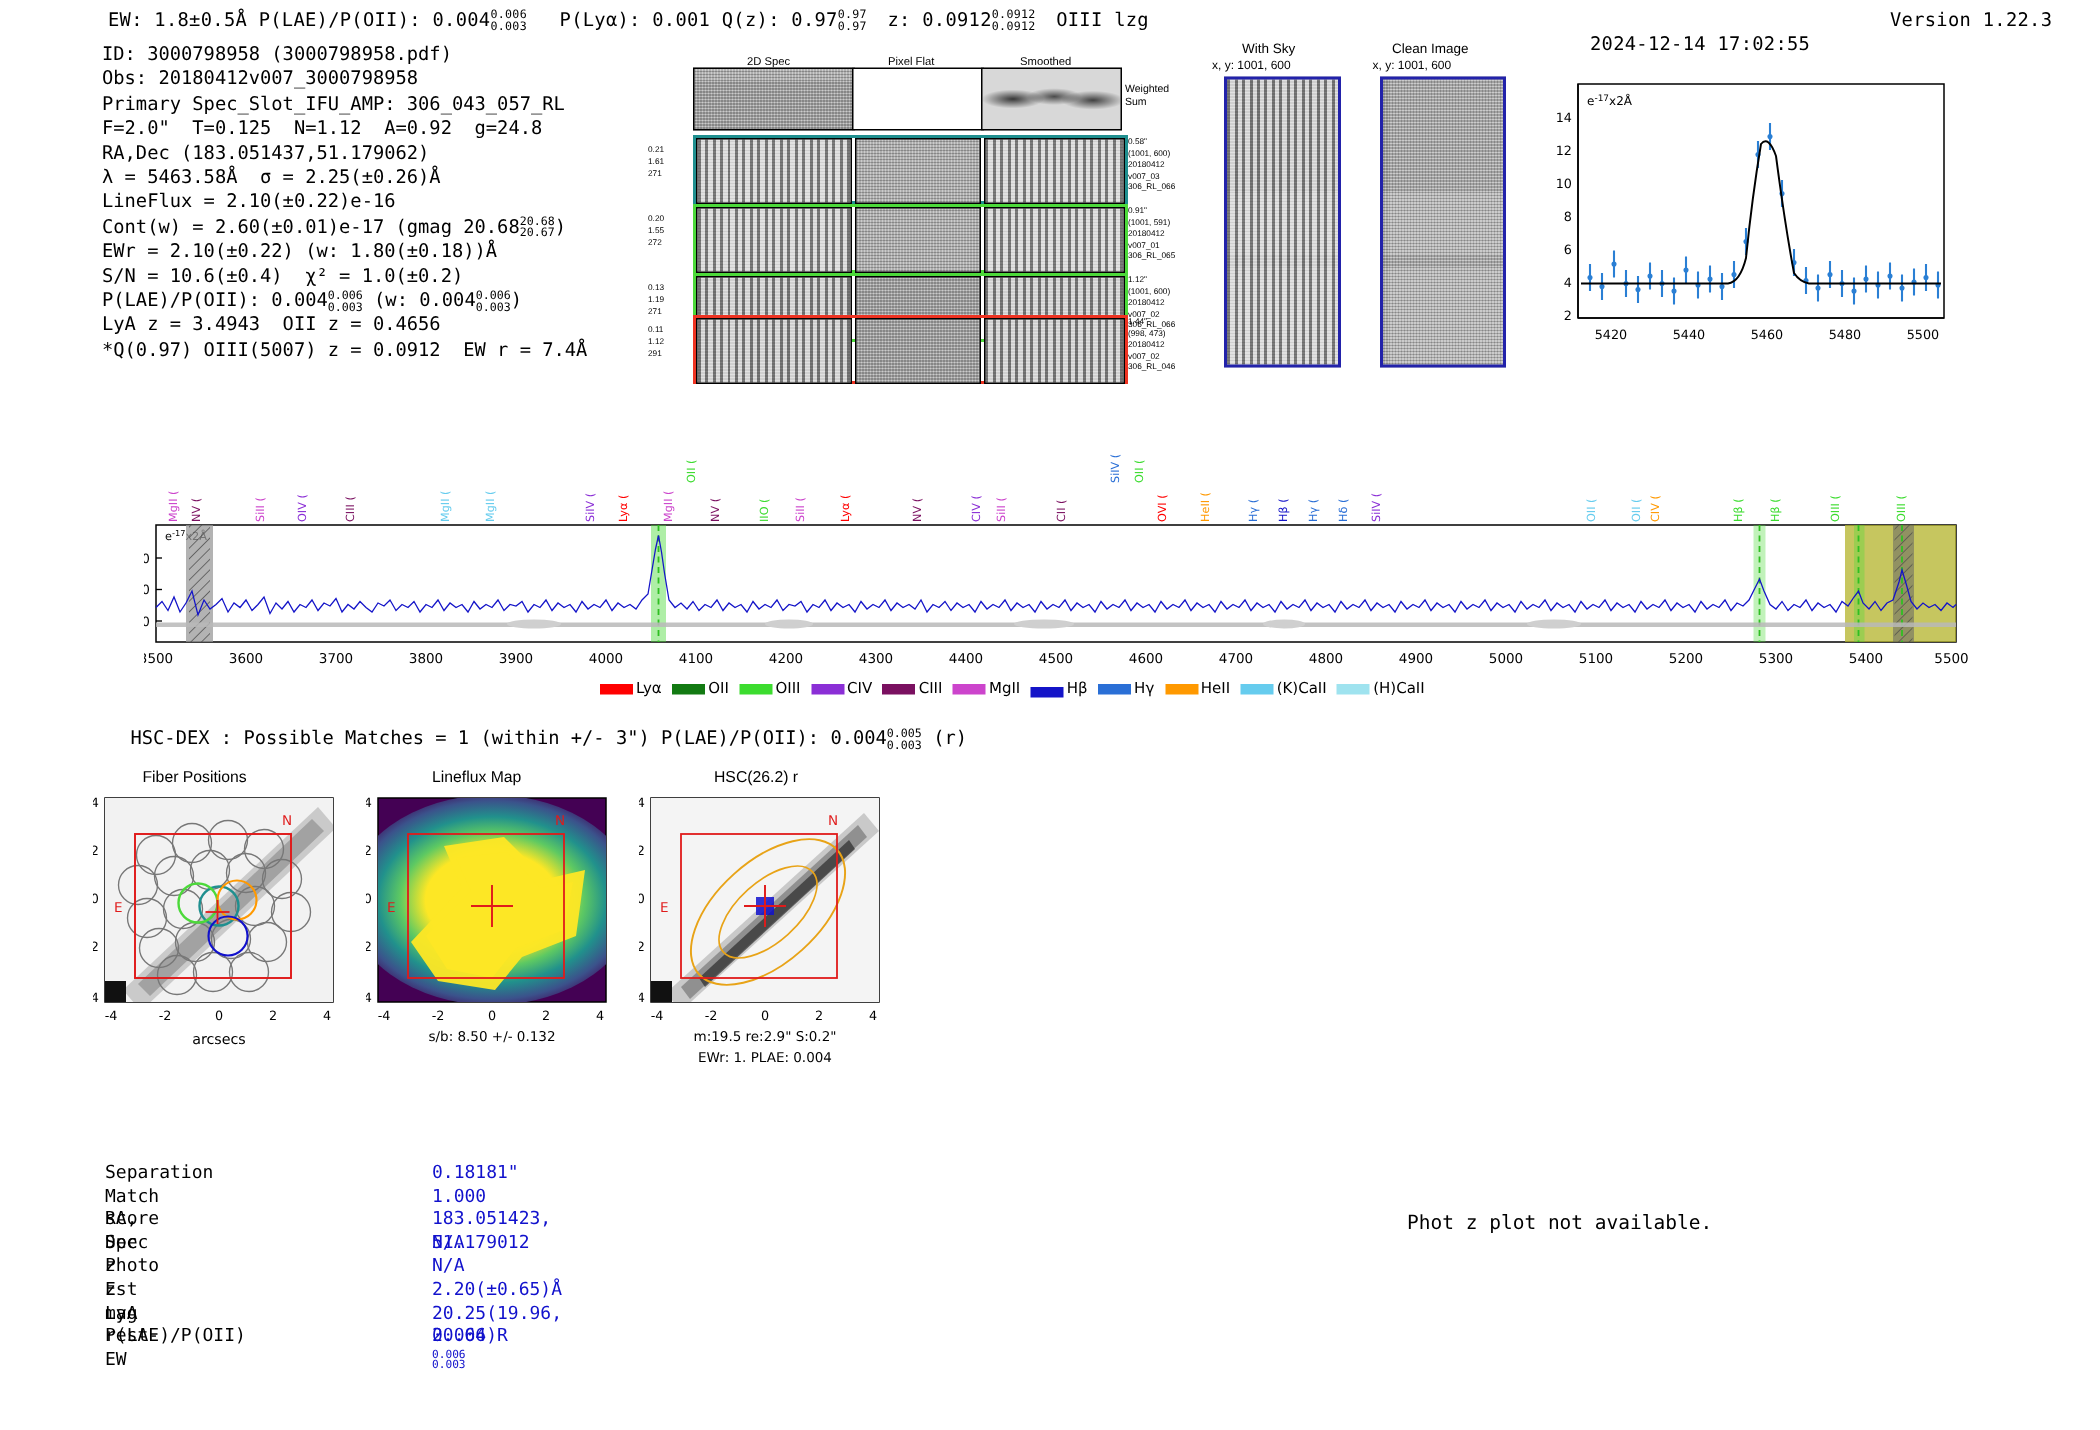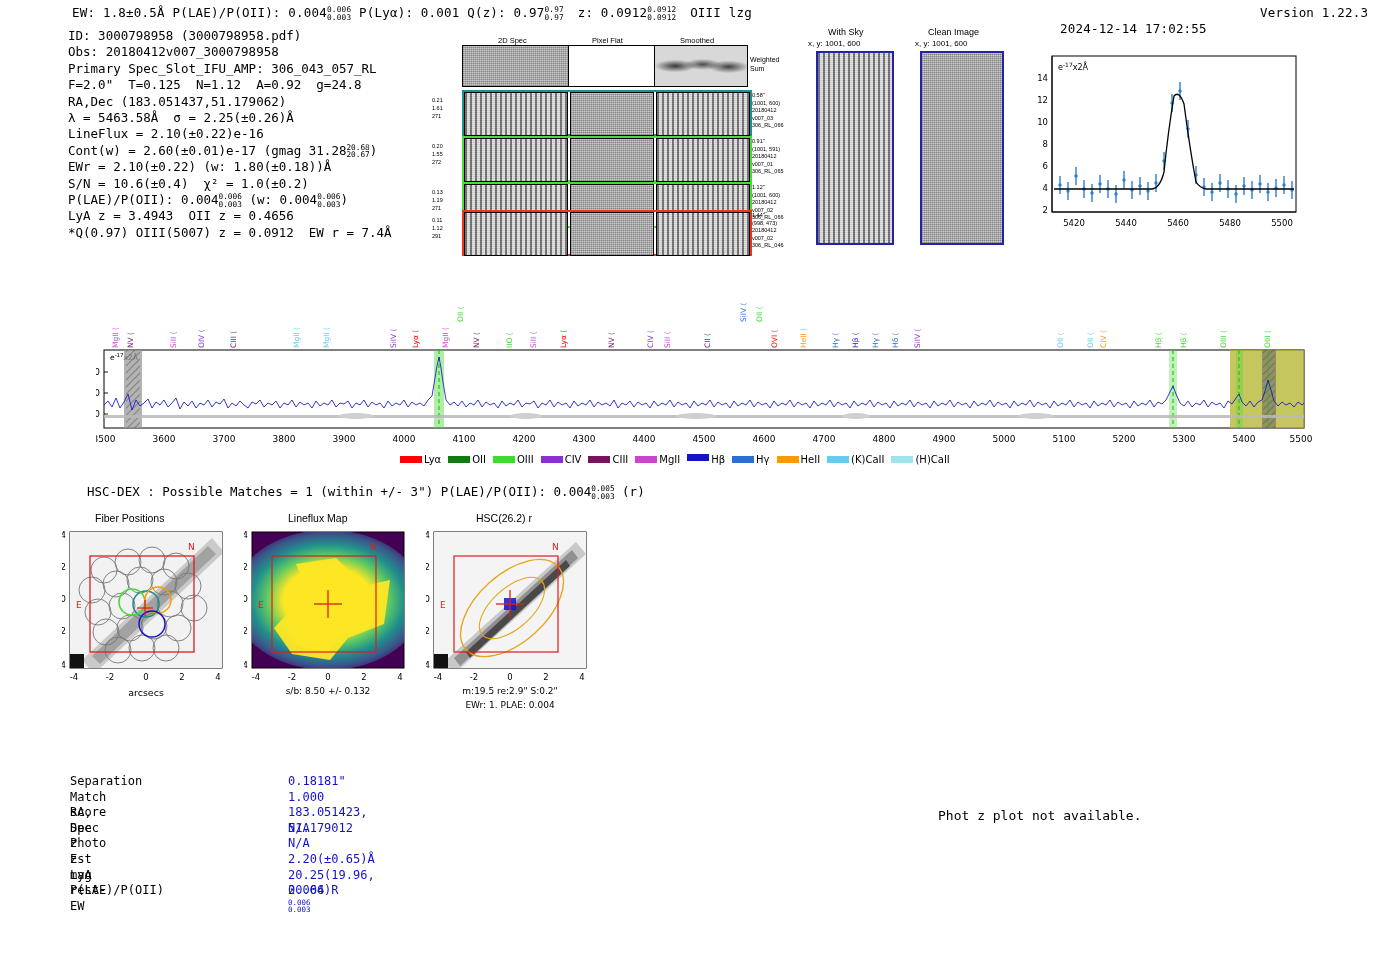--- a/index.html
+++ b/index.html
@@ -27,36 +27,36 @@
       radial-gradient(ellipse 30px 9px at 80% 52%, rgba(0,0,0,.7), rgba(0,0,0,0) 70%),
       #d8d8d8;}
   .bluetxt{color:#1111cc;}
   svg{display:block;}
 </style>
 </head>
 <body>
 
 <div class="abs hdr mono" style="left:72px;top:5px;">
   <span>EW: 1.8±0.5Å  P(LAE)/P(OII): 0.004</span><span class="supsub"><span>0.006</span><br><span>0.003</span></span>
-  <span style="margin-left:0;">P(Lyα): 0.001  Q(z): 0.97</span><span class="supsub"><span>0.97</span><br><span>0.97</span></span>
+  <span style="margin-left:14px;">P(Lyα): 0.001  Q(z): 0.97</span><span class="supsub"><span>0.97</span><br><span>0.97</span></span>
   <span style="margin-left:6px;">z: 0.0912</span><span class="supsub"><span>0.0912</span><br><span>0.0912</span></span>
   <span style="margin-left:6px;">OIII  lzg</span>
 </div>
 <div class="abs hdr mono" style="left:1060px;top:5px;margin-top:16px;">2024-12-14 17:02:55</div>
 <div class="abs hdr mono" style="left:1260px;top:5px;">Version 1.22.3</div>
 
 <div class="abs mono" style="left:68px;top:28px;">
   <div class="infoline">ID: 3000798958 (3000798958.pdf)</div>
   <div class="infoline">Obs: 20180412v007_3000798958</div>
   <div class="infoline">Primary Spec_Slot_IFU_AMP: 306_043_057_RL</div>
   <div class="infoline">F=2.0"  T=0.125  N=1.12  A=0.92  g=24.8</div>
   <div class="infoline">RA,Dec (183.051437,51.179062)</div>
   <div class="infoline">λ = 5463.58Å  σ = 2.25(±0.26)Å</div>
   <div class="infoline">LineFlux = 2.10(±0.22)e-16</div>
-  <div class="infoline"><span>Cont(w) = 2.60(±0.01)e-17 (gmag 31.28</span><span class="supsub"><span>20.68</span><br><span>20.67</span></span><span>)</span></div>
+  <div class="infoline"><span>Cont(w) = 2.60(±0.01)e-17 (gmag 20.68</span><span class="supsub"><span>20.68</span><br><span>20.67</span></span><span>)</span></div>
   <div class="infoline">EWr = 2.10(±0.22) (w: 1.80(±0.18))Å</div>
   <div class="infoline">S/N = 10.6(±0.4)  χ² = 1.0(±0.2)</div>
   <div class="infoline"><span>P(LAE)/P(OII): 0.004</span><span class="supsub"><span>0.006</span><br><span>0.003</span></span> <span>(w: 0.004</span><span class="supsub"><span>0.006</span><br><span>0.003</span></span><span>)</span></div>
   <div class="infoline">LyA z = 3.4943  OII z = 0.4656</div>
   <div class="infoline">*Q(0.97) OIII(5007) z = 0.0912  EW r = 7.4Å</div>
 </div>
 
 <div class="abs sans" style="left:498px;top:36px;font-size:7.5px;">2D Spec</div>
 <div class="abs sans" style="left:592px;top:36px;font-size:7.5px;">Pixel Flat</div>
 <div class="abs sans" style="left:680px;top:36px;font-size:7.5px;">Smoothed</div>
@@ -452,21 +452,21 @@
       <span>CIV</span>
     </span>
   <span style="display:flex;align-items:center;gap:2px;">
       <span style="width:22px;height:7px;background:#7a1060;display:inline-block;"></span>
       <span>CIII</span>
     </span>
   <span style="display:flex;align-items:center;gap:2px;">
       <span style="width:22px;height:7px;background:#cc44cc;display:inline-block;"></span>
       <span>MgII</span>
     </span>
-  <span style="display:flex;align-items:flex-start;gap:2px;">
+  <span style="display:flex;align-items:flex-end;gap:2px;">
       <span style="width:22px;height:7px;background:#1414c8;display:inline-block;"></span>
       <span>Hβ</span>
     </span>
   <span style="display:flex;align-items:center;gap:2px;">
       <span style="width:22px;height:7px;background:#2a6fd6;display:inline-block;"></span>
       <span>Hγ</span>
     </span>
   <span style="display:flex;align-items:center;gap:2px;">
       <span style="width:22px;height:7px;background:#ff9900;display:inline-block;"></span>
       <span>HeII</span>

